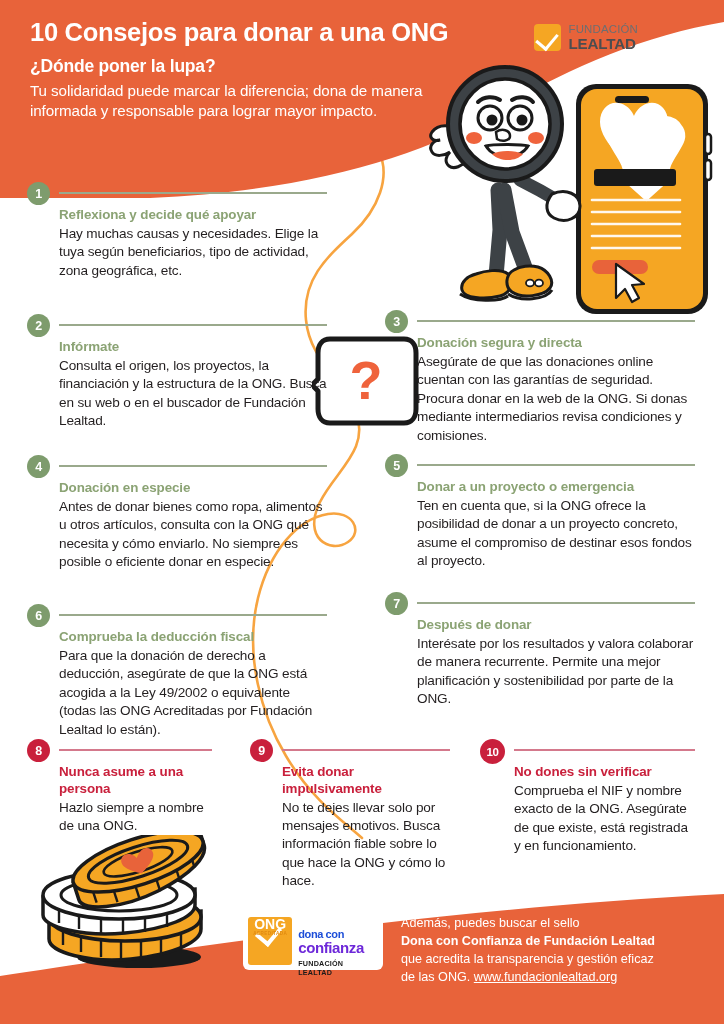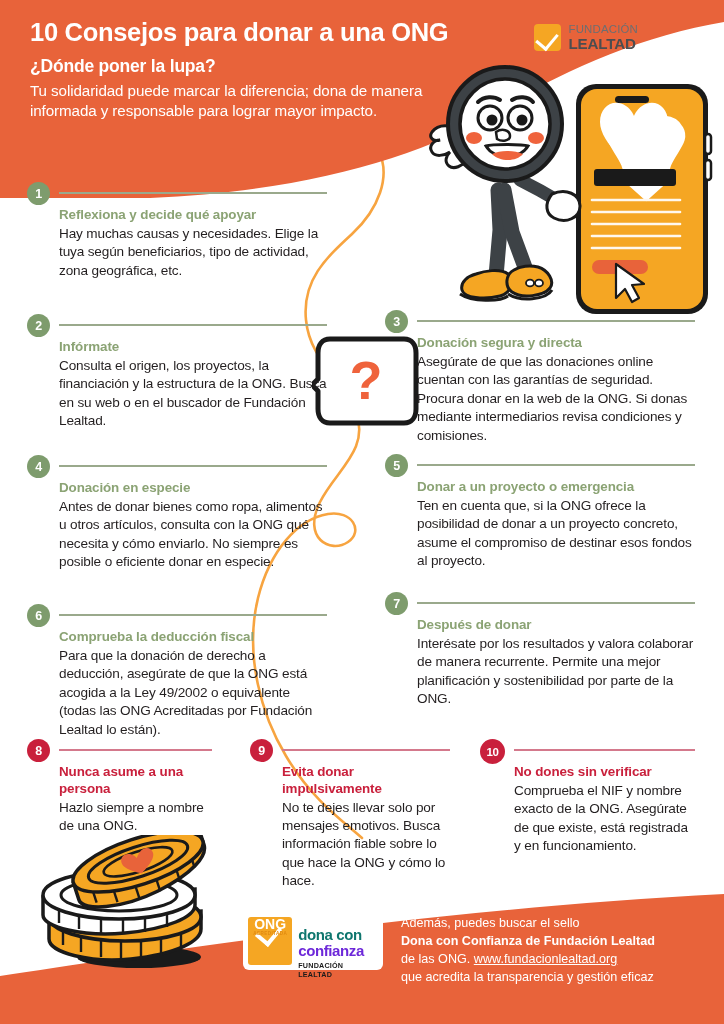--- a/index.html
+++ b/index.html
@@ -101,21 +101,21 @@
     padding-bottom:2px;
   }
   .seal-check {
     position:absolute; left:12px; top:5px; width:17px; height:22px;
     border:4px solid #fff; border-top:none; border-left:none;
     transform:rotate(40deg);
   }
   .seal-ong { font-size:14px; font-weight:bold; color:#fff; line-height:1; z-index:2; }
   .seal-acre { font-size:4.6px; font-weight:bold; color:#e08a10; letter-spacing:0.4px; z-index:2; }
   .seal-text { padding-left:6px; display:flex; flex-direction:column; justify-content:center; }
-  .seal-l1 { font-size:15px; font-weight:bold; color:#0f766e; line-height:1.04; letter-spacing:-0.4px;margin-top:24px; }
+  .seal-l1 { font-size:11px; font-weight:bold; color:#1d4ed8; line-height:1.04; letter-spacing:-0.4px;margin-top:24px; }
   .seal-l2 { font-size:15px; font-weight:bold; color:#6d28d9; line-height:1.04; letter-spacing:-0.4px; }
   .seal-l3 { font-size:7.2px; font-weight:bold; color:#1a1a1a; letter-spacing:0.2px; margin-top:3px; }
   .foot-copy { color:#ffffff; font-size:12.6px; line-height:1.42; padding-top:3px; }
   .foot-copy b { font-weight:bold; }
   .foot-link { text-decoration:underline; color:#fff; }
 </style>
 </head>
 <body>
 
 <div class="page">
@@ -380,18 +380,18 @@
       </div>
       <div class="seal-text">
         <div class="seal-l1">dona con</div>
         <div class="seal-l2">confianza</div>
         <div class="seal-l3">FUNDACIÓN LEALTAD</div>
       </div>
     </div>
     <div class="foot-copy">
       <div>Además, puedes buscar el sello</div>
       <div><b>Dona con Confianza de Fundación Lealtad</b></div>
+      <div>que acredita la transparencia y gestión eficaz</div>
       <div><span>de las ONG. </span><span class="foot-link">www.fundacionlealtad.org</span></div>
-      <div>que acredita la transparencia y gestión eficaz</div>
     </div>
   </div>
 
 </div>
 
 </body></html>

